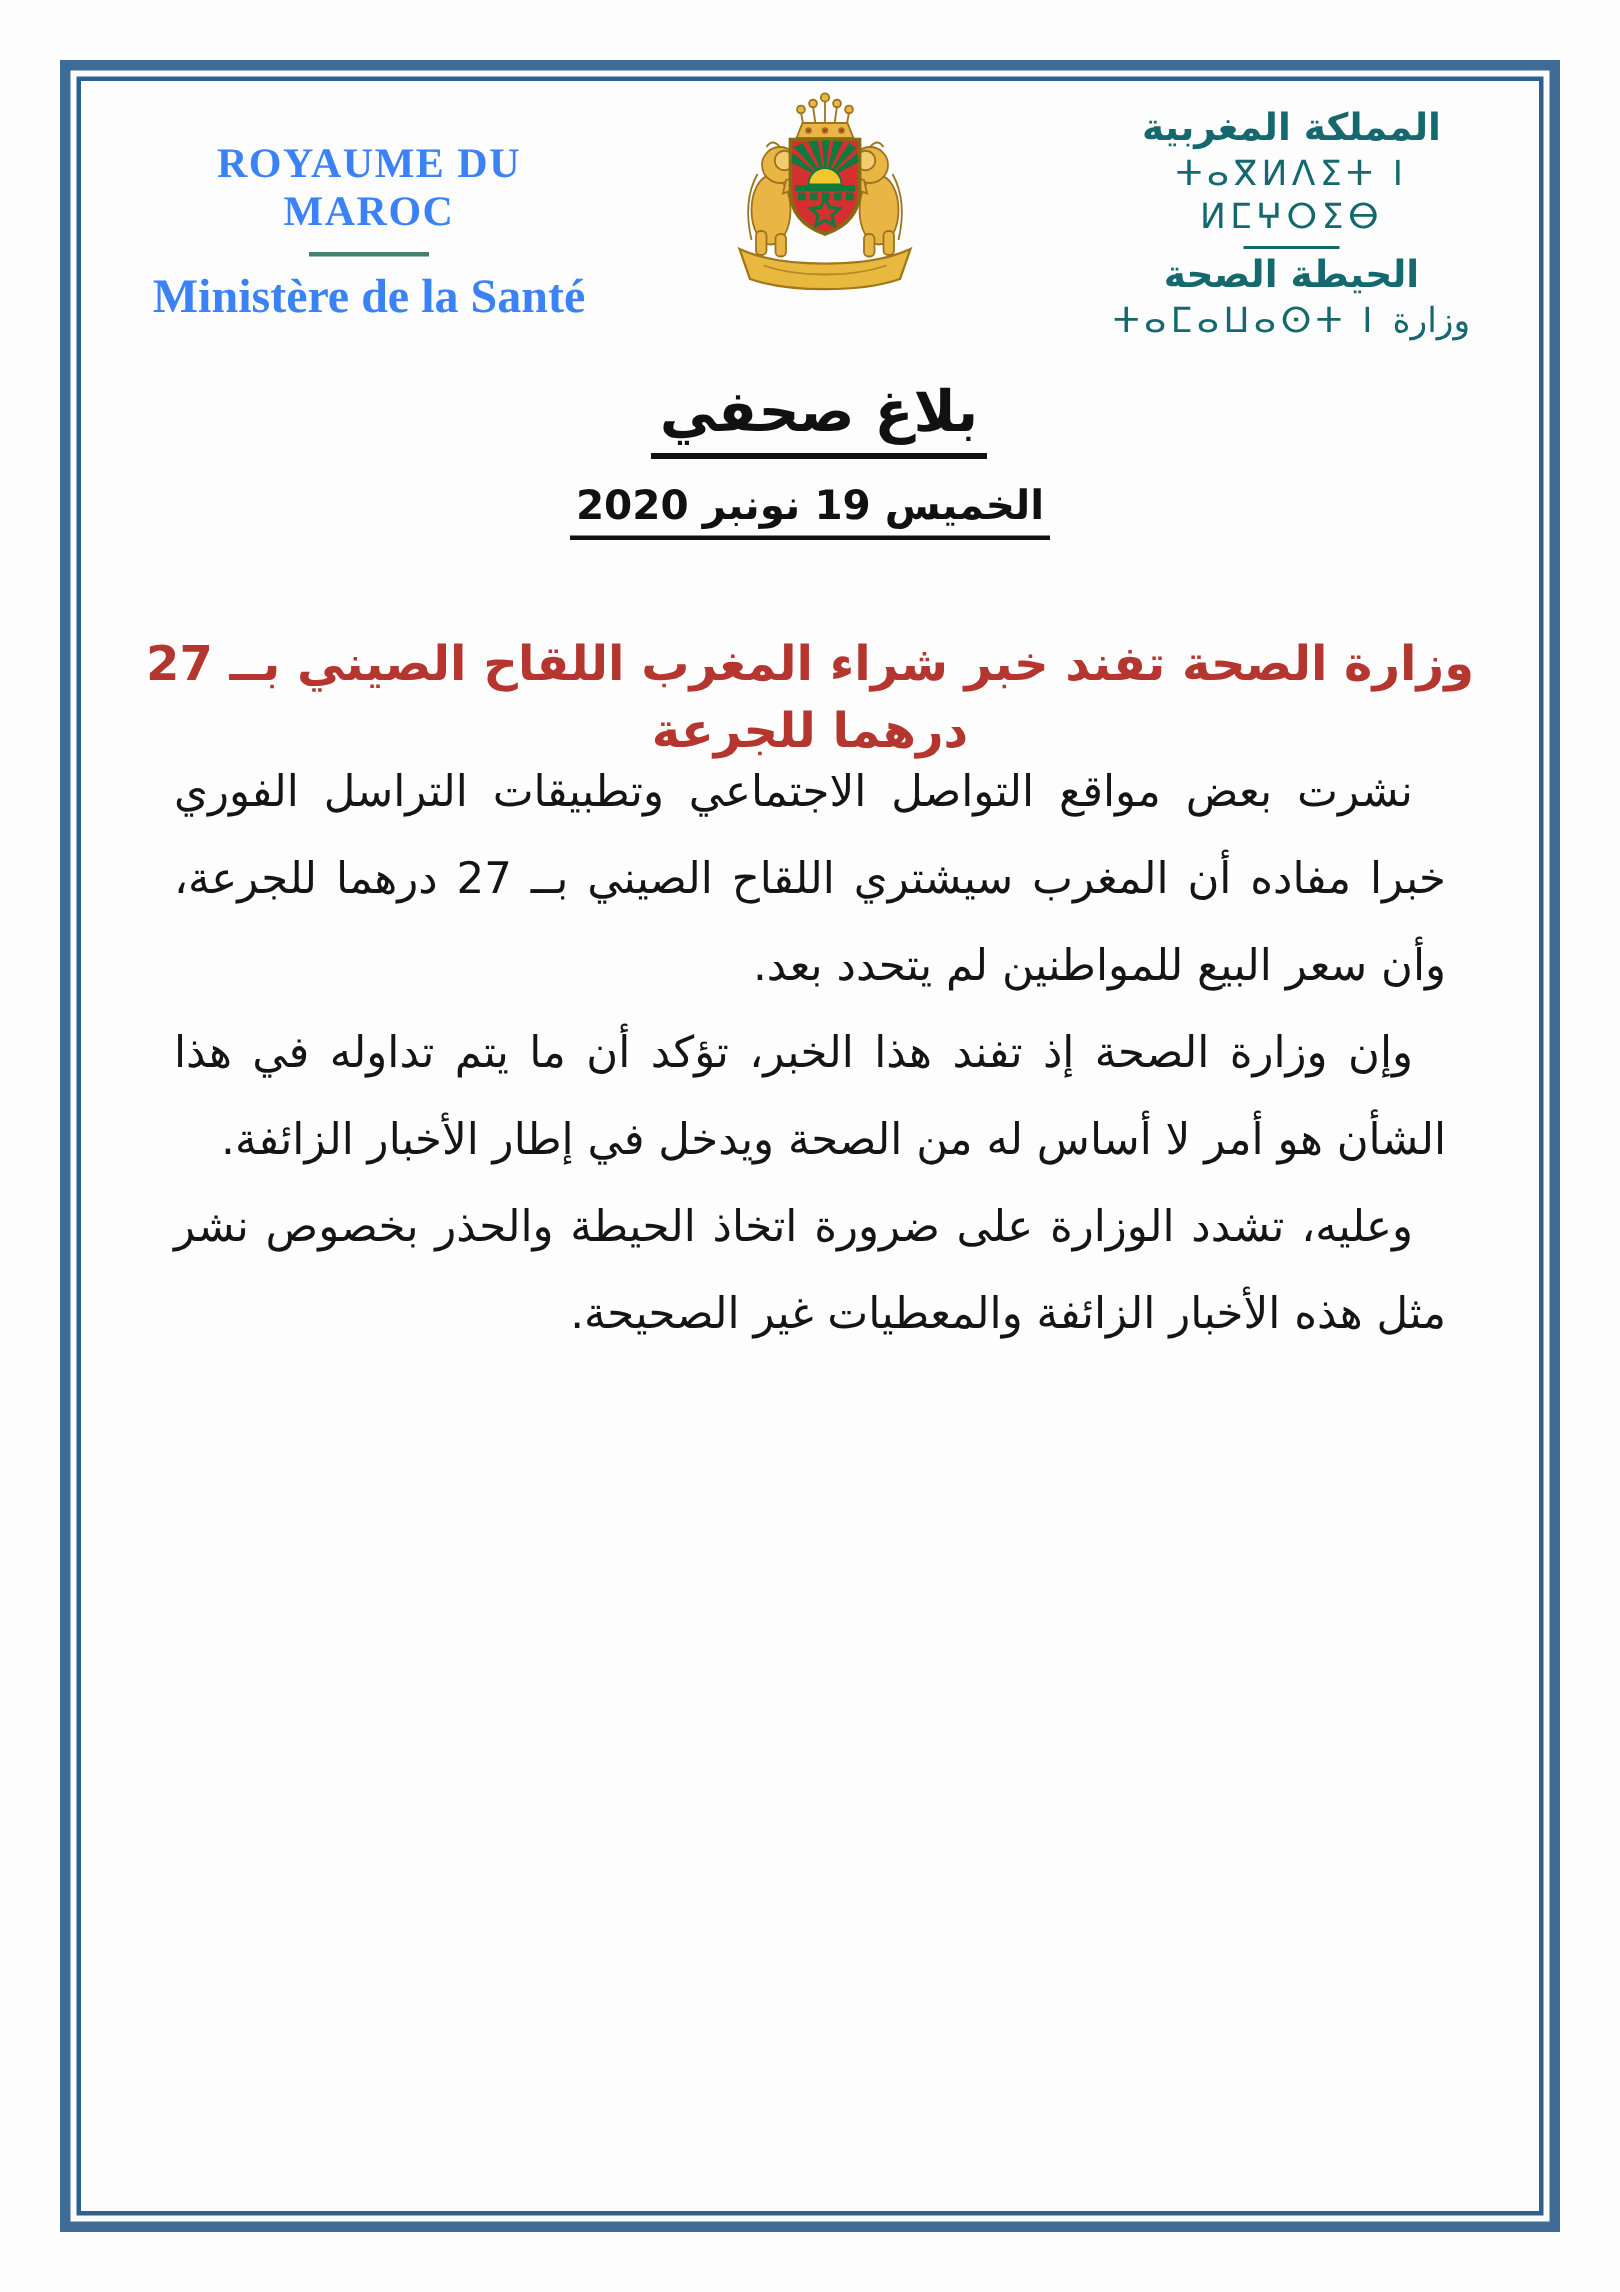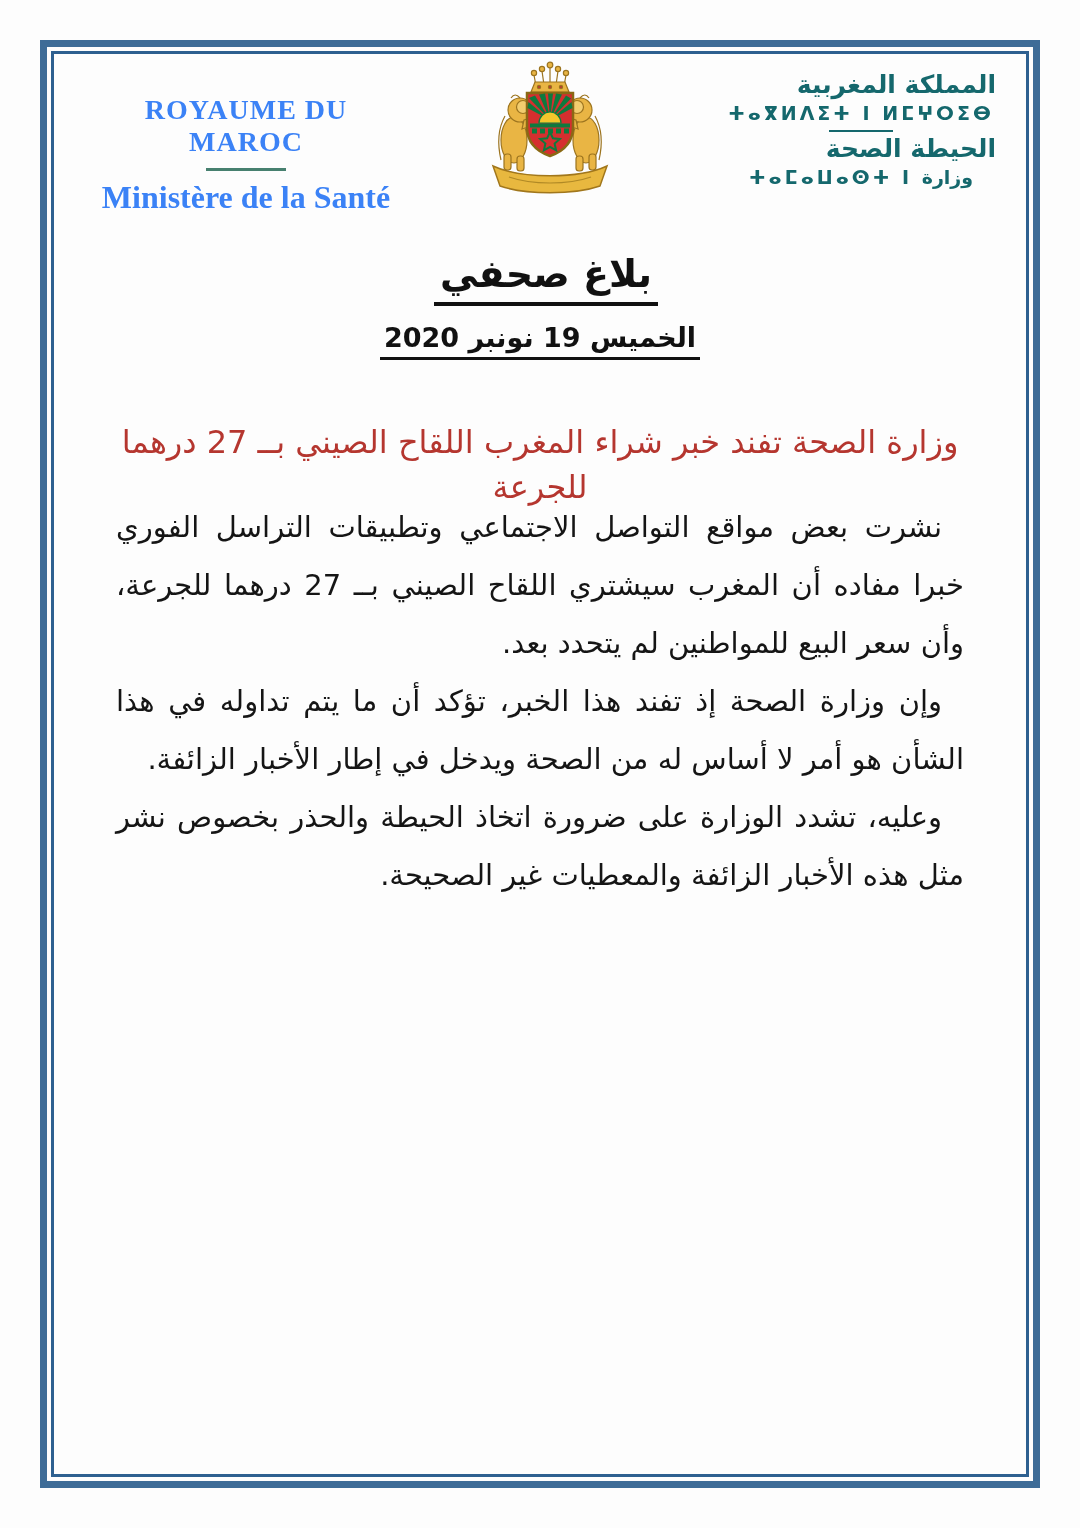--- a/index.html
+++ b/index.html
@@ -11,36 +11,36 @@
 
   
   .hdr-left{position:absolute;left:32px;top:40px;width:320px;text-align:center;
             color:#3b82f6;font-family:"Liberation Serif","DejaVu Serif",serif;}
   .fr-line1{font-size:28px;font-weight:bold;letter-spacing:1px;}
   .fr-rule{width:80px;height:3px;background:#47806f;margin:10px auto 8px auto;}
   .fr-line2{font-size:32px;font-weight:bold;}
 
   .hdr-right{position:absolute;right:30px;top:14px;width:270px;text-align:center;
              color:#15686d;direction:rtl;}
-  .ar-line{font-size:25px;font-weight:bold;line-height:1.2;margin-top:2px;text-align:right;}
-  .tif-line{font-size:19px;font-weight:bold;letter-spacing:3px;line-height:1.25;
+  .ar-line{font-size:25px;font-weight:bold;line-height:1.2;margin-top:2px;}
+  .tif-line{font-size:23px;font-weight:normal;letter-spacing:3px;line-height:1.25;
             direction:ltr;margin-top:2px;}
   .ar-rule{width:64px;height:2px;background:#15686d;margin:4px auto 2px auto;}
 
   .emblem{position:absolute;left:50%;top:6px;transform:translateX(calc(-50% + 10px));}
 
   
   .doc-heading-wrap{position:absolute;top:198px;left:0;right:0;text-align:center;}
   .doc-heading{display:inline-block;font-size:38px;font-weight:bold;color:#111;
                border-bottom:4px solid #111;padding:0 6px 6px 6px;direction:rtl;margin-left:12px;}
   .doc-date-wrap{position:absolute;top:268px;left:0;right:0;text-align:center;}
   .doc-date{display:inline-block;font-size:27px;font-weight:bold;color:#111;
             border-bottom:3px solid #111;padding:0 4px 4px 4px;direction:rtl;}
   .doc-title{position:absolute;top:366px;left:40px;right:40px;text-align:center;
-             font-size:32px;font-weight:normal;color:#b5362f;direction:rtl;line-height:1.4;}
+             font-size:32px;font-weight:bold;color:#b5362f;direction:rtl;line-height:1.4;}
 
   
   .doc-body{position:absolute;top:444px;left:62px;right:62px;direction:rtl;
             color:#151515;font-size:29px;line-height:2.0;text-align:justify;}
   .doc-body p{margin:0;text-indent:22px;}
 </style>
 </head>
 <body>
 
 <div class="page">

